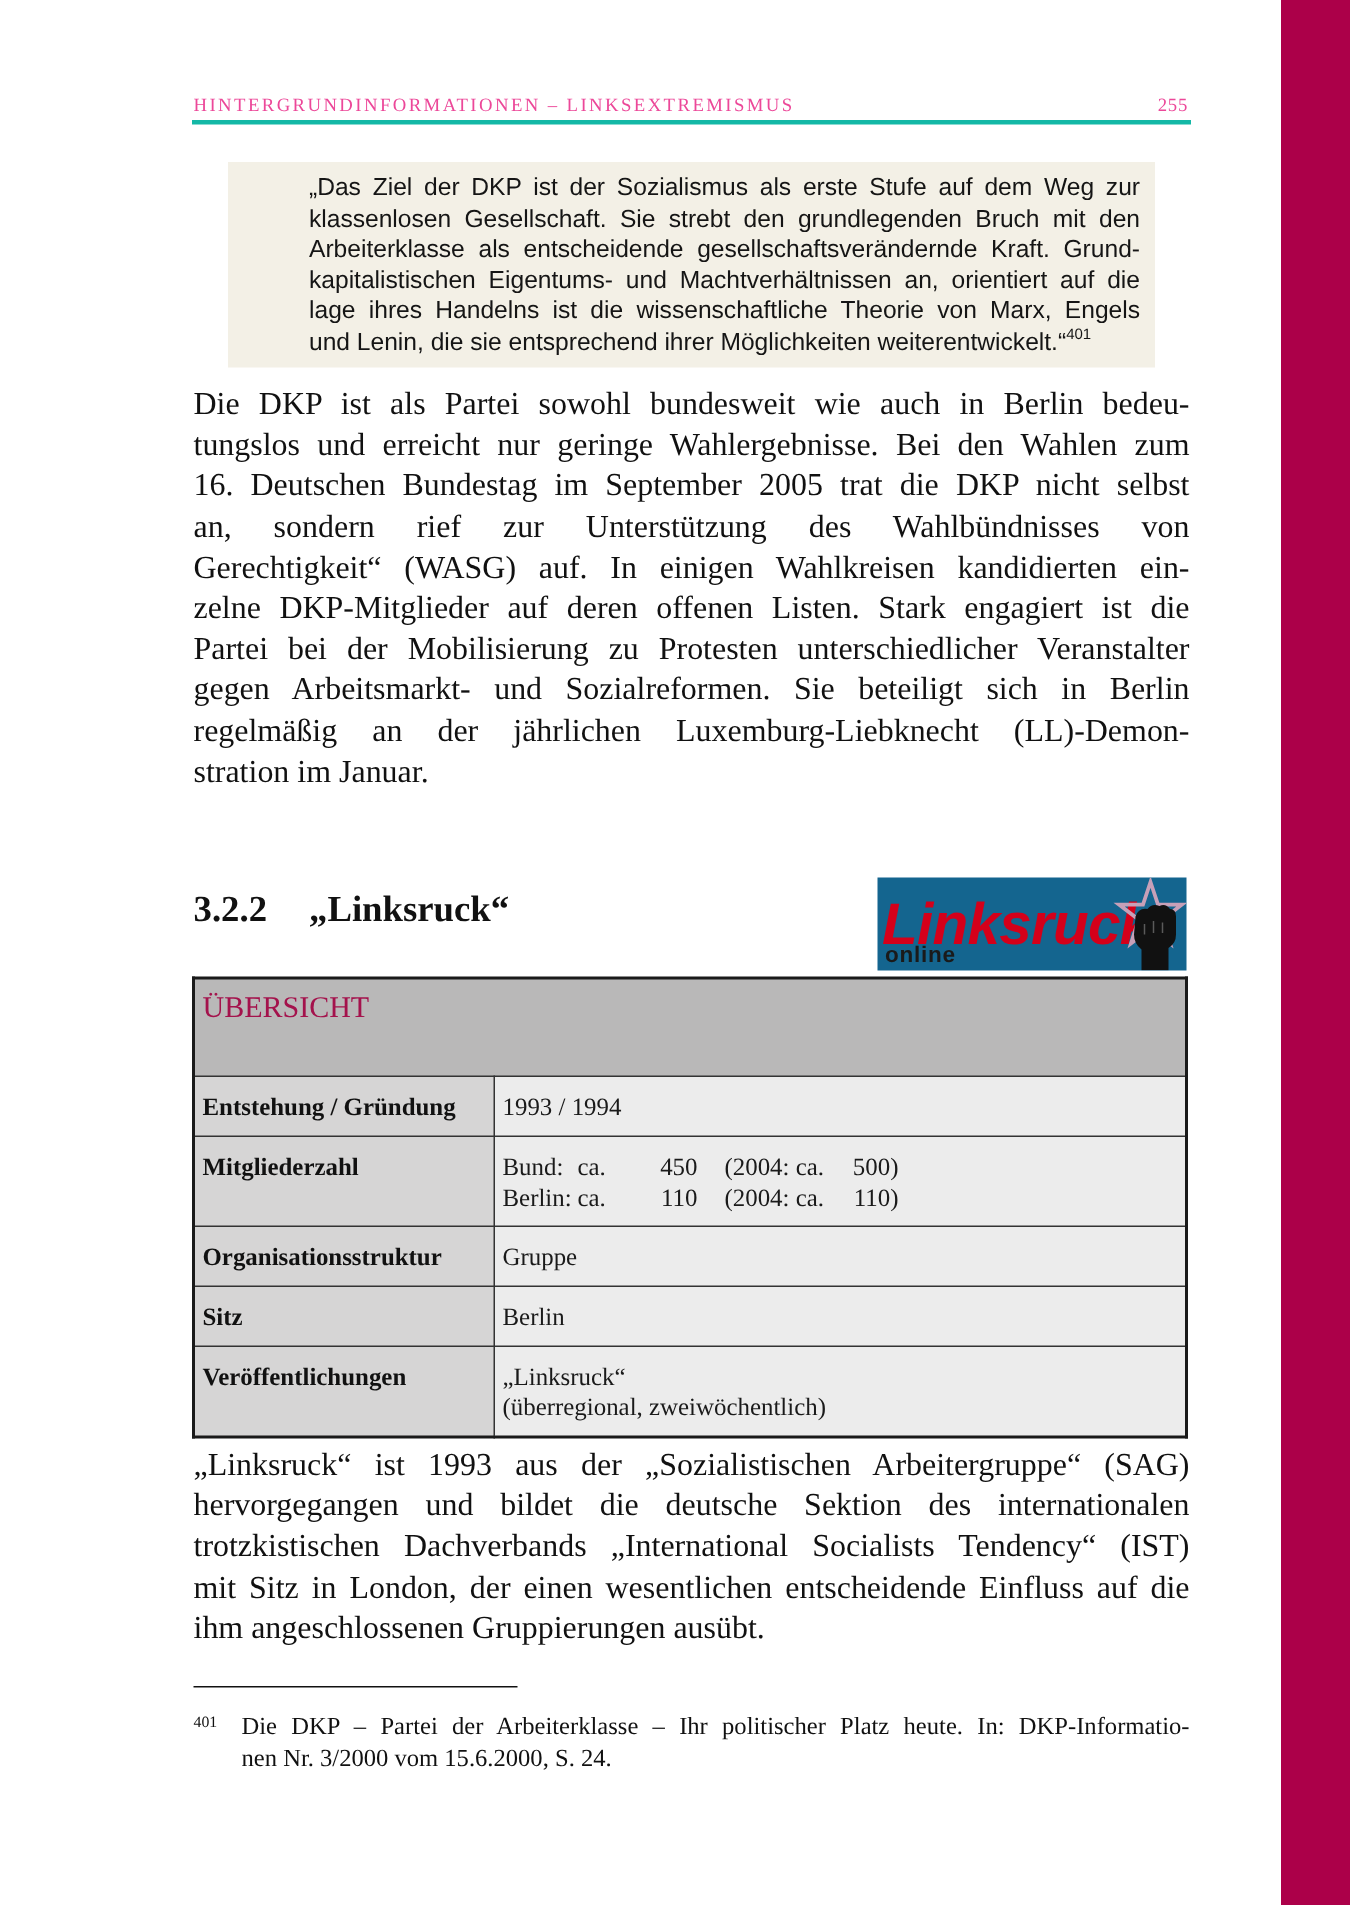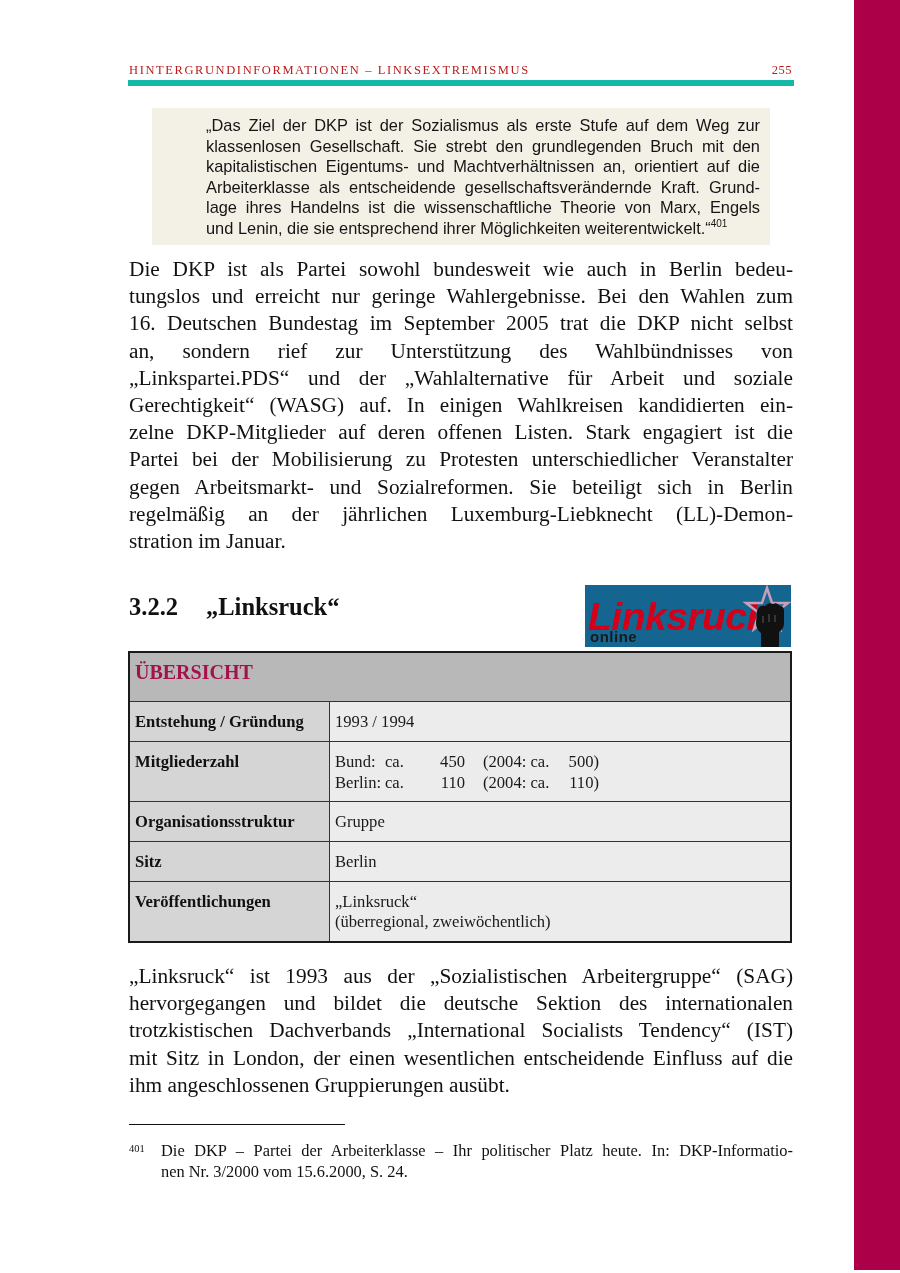--- a/index.html
+++ b/index.html
@@ -7,22 +7,22 @@
     width: 900px; height: 1273px; position: relative; overflow: hidden;
     background: #ffffff; color: #111111;
     font-family: "Liberation Serif", "DejaVu Serif", serif;
   }
   .sidebar-bar {
     position: absolute; top: 0; right: 0; width: 46px; height: 1270px;
     background: #ac0049;
   }
   .running-header {
     position: absolute; left: 128px; top: 62px; width: 666px; height: 18px;
-    border-bottom: 6px solid #14b8a6;
-    font-size: 12.5px; letter-spacing: 1.6px; color: #b91c1c;
+    border-bottom: 3px solid #14b8a6;
+    font-size: 12.5px; letter-spacing: 1.6px; color: #ec4899;
   }
   .running-header .title { position: absolute; left: 1px; top: 1px; }
   .running-header .pagenum { position: absolute; right: 2px; top: 1px; letter-spacing: 0.5px; }
 
   .quote-box {
     position: absolute; left: 152px; top: 108px; width: 618px; height: 137px;
     background: #f3f0e6;
     box-sizing: border-box; padding: 7px 10px 0 10px;
     font-family: "Liberation Sans", "DejaVu Sans", sans-serif;
     font-size: 16.4px; line-height: 20.6px; text-align: justify; color: #151515;
@@ -63,22 +63,22 @@
   }
   .logo svg { position: absolute; right: 0; top: 0; }
 
   .overview-table {
     position: absolute; left: 128px; top: 651px; width: 664px;
     border-collapse: collapse; border: 2px solid #1a1a1a;
     font-size: 16.6px;
   }
   .overview-table td { border: 1.5px solid #333; vertical-align: top; }
   .overview-table .head-cell {
-    background: #b9b8b8; height: 40px; padding: 8px 6px 0 5px;
-    color: #a4124c; font-size: 20px; font-weight: bold;
+    background: #b9b8b8; height: 40px; padding: 8px 6px 16px 5px;
+    color: #a4124c; font-size: 20px; font-weight: normal;
   }
   .overview-table .label-cell {
     background: #d6d5d5; width: 189px; padding: 10px 5px 0 5px;
     font-weight: bold; color: #111;
   }
   .overview-table .value-cell {
     background: #ececec; padding: 10px 5px 0 5px; color: #1a1a1a;
   }
   .members-grid { display: grid; grid-template-columns: 50px 42px 46px 86px 40px; line-height: 20.5px; }
   .members-grid span:nth-child(5n+3), .members-grid span:nth-child(5n) { text-align: right; padding-right: 8px; }
@@ -104,32 +104,31 @@
 <div class="sidebar-bar"></div>
 
 <div class="running-header">
   <span class="title">HINTERGRUNDINFORMATIONEN – LINKSEXTREMISMUS</span>
   <span class="pagenum">255</span>
 </div>
 
 <div class="quote-box">
   <span class="line">„Das Ziel der DKP ist der Sozialismus als erste Stufe auf dem Weg zur</span>
   <span class="line">klassenlosen Gesellschaft. Sie strebt den grundlegenden Bruch mit den</span>
+  <span class="line">Arbeiterklasse als entscheidende gesellschaftsverändernde Kraft. Grund-</span>
   <span class="line">kapitalistischen Eigentums- und Machtverhältnissen an, orientiert auf die</span>
-  <span class="line">Arbeiterklasse als entscheidende gesellschaftsverändernde Kraft. Grund-</span>
   <span class="line">lage ihres Handelns ist die wissenschaftliche Theorie von Marx, Engels</span>
   <span class="line last"><span>und Lenin, die sie entsprechend ihrer Möglichkeiten weiterentwickelt.“</span><sup class="fn">401</sup></span>
 </div>
 
 <div class="body-para" id="para1">
   <span class="line">Die DKP ist als Partei sowohl bundesweit wie auch in Berlin bedeu-</span>
   <span class="line">tungslos und erreicht nur geringe Wahlergebnisse. Bei den Wahlen zum</span>
   <span class="line">16. Deutschen Bundestag im September 2005 trat die DKP nicht selbst</span>
   <span class="line">an, sondern rief zur Unterstützung des Wahlbündnisses von</span>
-  <span class="line">„Linkspartei.PDS“ und der „Wahlalternative für Arbeit und soziale</span>
   <span class="line">Gerechtigkeit“ (WASG) auf. In einigen Wahlkreisen kandidierten ein-</span>
   <span class="line">zelne DKP-Mitglieder auf deren offenen Listen. Stark engagiert ist die</span>
   <span class="line">Partei bei der Mobilisierung zu Protesten unterschiedlicher Veranstalter</span>
   <span class="line">gegen Arbeitsmarkt- und Sozialreformen. Sie beteiligt sich in Berlin</span>
   <span class="line">regelmäßig an der jährlichen Luxemburg-Liebknecht (LL)-Demon-</span>
   <span class="line last">stration im Januar.</span>
 </div>
 
 <div class="section-heading">
   <span class="num">3.2.2</span><span>„Linksruck“</span>

